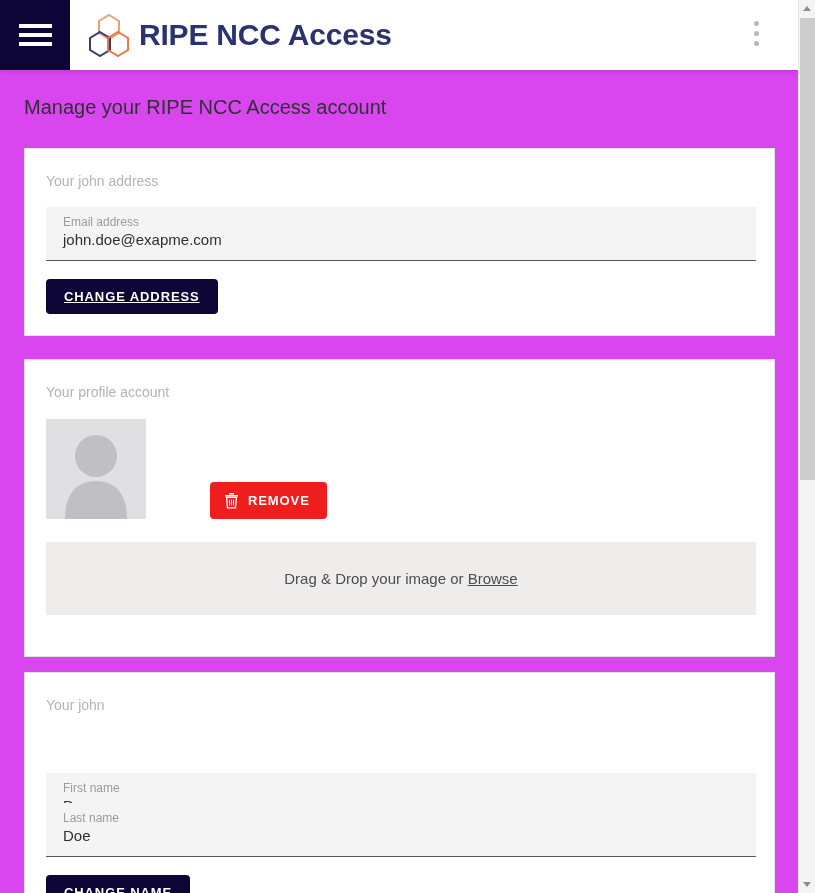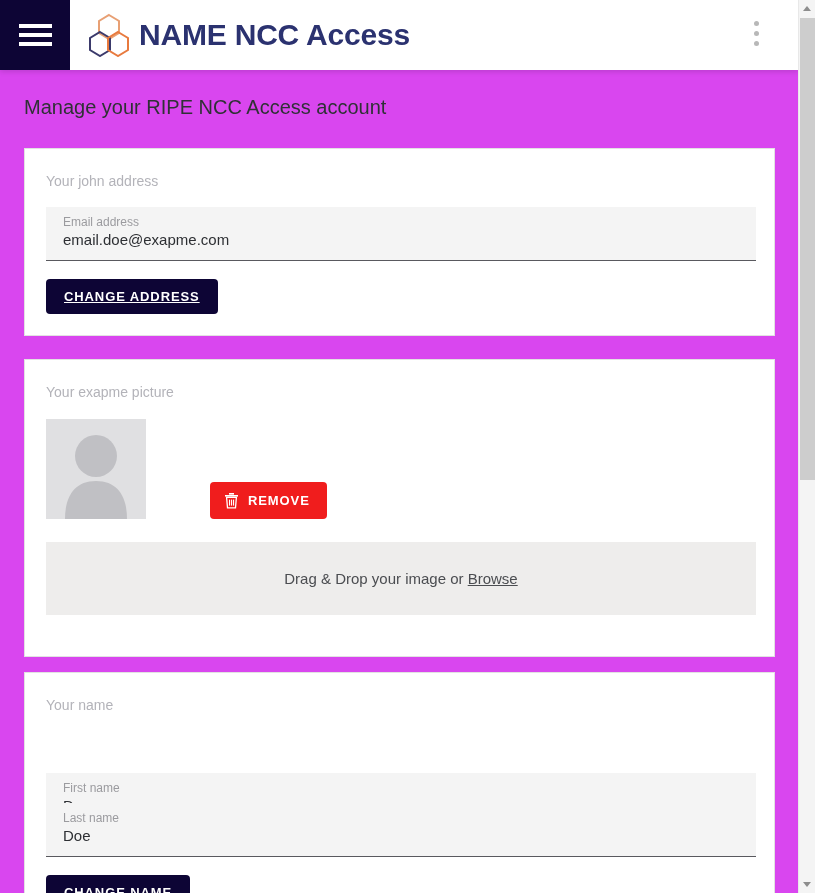--- a/index.html
+++ b/index.html
@@ -284,47 +284,47 @@
           <span></span>
       </div>
     </div>
 
     <div id="brand">
       <svg id="brand-logo" viewBox="0 0 42 44">
         <polygon points="21,2 31,8 31,20 21,26 11,20 11,8" fill="none" stroke="#e8a074" stroke-width="2"></polygon>
         <polygon points="12,19 22,25 22,37 12,43 2,37 2,25" fill="none" stroke="#3b3a6b" stroke-width="2"></polygon>
         <polygon points="30,19 40,25 40,37 30,43 20,37 20,25" fill="none" stroke="#e87a3e" stroke-width="2"></polygon>
       </svg>
-      <span id="brand-title">NAME NCC Access</span>
+      <span id="brand-title">RIPE NCC Access</span>
     </div>
 
     <div id="kebab-menu">
       <i></i>
         <i></i>
         <i></i>
     </div>
   </div>
 
   <div id="page">
 
     <h1 id="page-title">Manage your RIPE NCC Access account</h1>
 
     <section class="card" id="card-email">
       <div class="card-label">Your john address</div>
 
       <div class="field" style="top:58px;">
         <span class="field-label">Email address</span>
-        <span class="field-value">email.doe@exapme.com</span>
+        <span class="field-value">john.doe@exapme.com</span>
       </div>
 
       <button class="btn-primary" style="left:21px; top:130px;">CHANGE ADDRESS</button>
     </section>
 
     <section class="card" id="card-picture">
-      <div class="card-label">Your exapme picture</div>
+      <div class="card-label">Your profile account</div>
 
       <div id="avatar">
         <svg viewBox="0 0 100 100">
           <circle cx="50" cy="37" r="21" fill="#c0c0c4"></circle>
           <path d="M50 62 C 28 62, 19 78, 19 100 L 81 100 C 81 78, 72 62, 50 62 Z" fill="#c0c0c4"></path>
         </svg>
       </div>
 
       <button class="btn-danger" style="left:137px; top:122px;margin-left:48px;">
         <svg class="trash-icon" viewBox="0 0 15 17">
@@ -337,21 +337,21 @@
         </svg>
         <span>REMOVE</span>
       </button>
 
       <div id="dropzone">
         <span id="dropzone-text"><span>Drag &amp; Drop your image or </span><span id="browse-link">Browse</span></span>
       </div>
     </section>
 
     <section class="card" id="card-name">
-      <div class="card-label">Your name</div>
+      <div class="card-label">Your john</div>
 
       <div class="field" style="top:58px;margin-top:42px;">
         <span class="field-label">First name</span>
         <span class="field-value">Drop</span>
       </div>
 
       <div class="field" style="top:130px;">
         <span class="field-label">Last name</span>
         <span class="field-value">Doe</span>
       </div>

